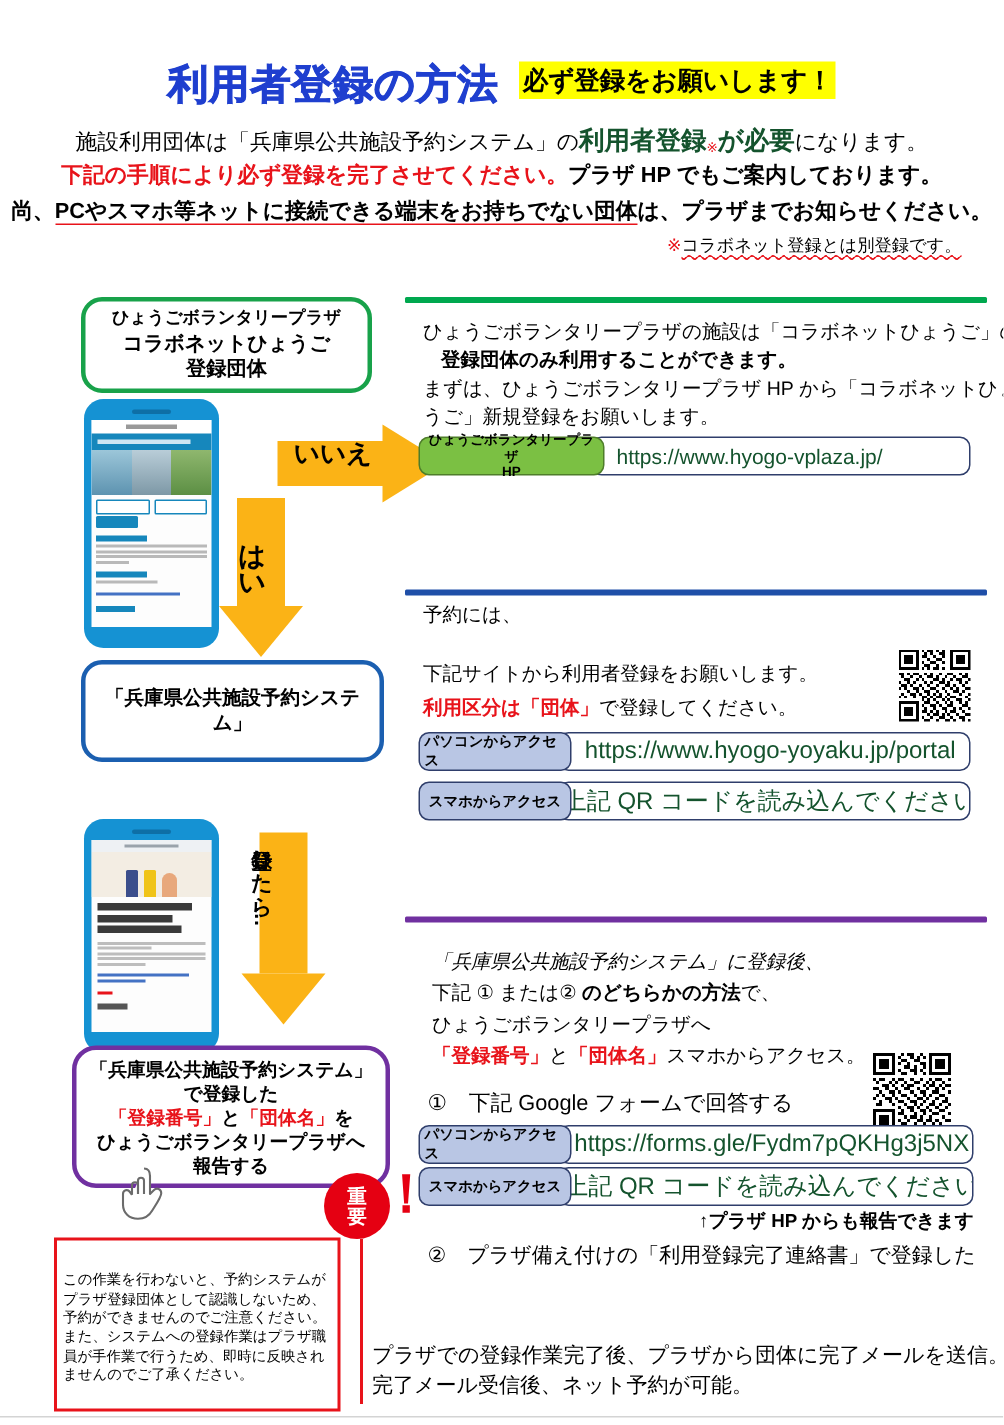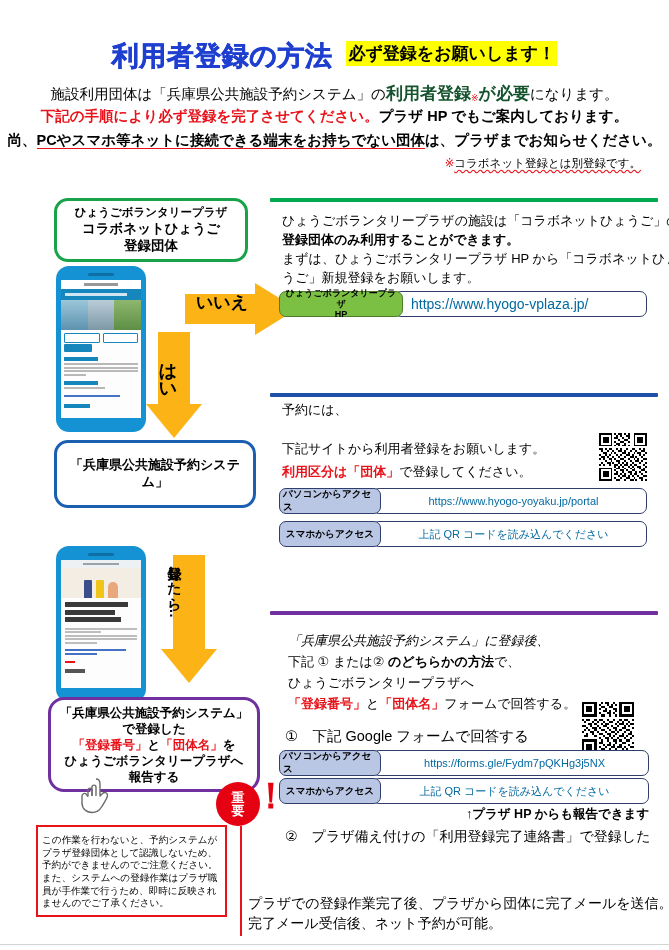--- a/index.html
+++ b/index.html
@@ -257,25 +257,25 @@
   }
   .stamp .bang {
     position: absolute; right: 0; top: 0;
     width: 13px; height: 42px;
     color: #E50012; font-weight: bold; font-size: 36px; line-height: 0.95;
   }
 
   
   #warn-box {
     position: absolute; left: 36px; top: 825px;
-    width: 191px; height: 92px;
+    width: 191px; height: 116px;
     border: 2.2px solid #E8131A;
     box-sizing: border-box;
     background: #fff;
-    padding: 7px 4px;
+    padding: 21px 4px;
     font-size: 9.6px;
     line-height: 1.32;
     color: #000;
   }
   .rule { position: absolute; height: 4px; border-radius: 1px; }
   #rule1 { left: 270px; top: 198px; width: 388px; background: #00A84F; }
   #rule2 { left: 270px; top: 393px; width: 388px; background: #1F4FA8; }
   #rule3 { left: 270px; top: 611px; width: 388px; background: #7030A0; }
 
   .ptext {
@@ -310,25 +310,25 @@
   .linkrow .val {
     box-sizing: border-box;
     flex: 1;
     border: 1.3px solid #2F3E6B;
     border-radius: 7px;
     margin-left: -9px;
     padding-left: 16px;
     display: flex; align-items: center;
     background: #fff;
     font-size: 14px;
-    color: #0369a1;
+    color: #14532d;
     white-space: nowrap;
     overflow: hidden;
   }
-  .linkrow .val.c { justify-content: center; padding-left: 8px; font-size: 11px; }
+  .linkrow .val.c { justify-content: center; padding-left: 8px; font-size: 16px; }
 
   
   .qr { position: absolute; image-rendering: pixelated; }
 
   
   #footer-text {
     position: absolute; left: 248px; top: 893px;
     font-size: 14px; line-height: 1.45; color: #000; white-space: nowrap;
   }
   #bottom-rule {
@@ -493,21 +493,21 @@
     </div>
     <div class="bang">！</div>
   </div>
 
   <div id="warn-box">この作業を行わないと、予約システムがプラザ登録団体として認識しないため、予約ができませんのでご注意ください。
 また、システムへの登録作業はプラザ職員が手作業で行うため、即時に反映されませんのでご了承ください。</div>
   <div id="left-edge-rule"></div>
 
   <div class="rule" id="rule1"></div>
   <div class="ptext" style="left:282px; top:212px;">ひょうごボランタリープラザの施設は「コラボネットひょうご」の</div>
-  <div class="ptext bold" style="left:282px; top:231px;">登録団体のみ利用することができます。</div>
+  <div class="ptext bold" style="left:294px; top:231px;">登録団体のみ利用することができます。</div>
   <div class="ptext" style="left:282px; top:250px;">まずは、ひょうごボランタリープラザ HP から「コラボネットひょ</div>
   <div class="ptext" style="left:282px; top:269px;">うご」新規登録をお願いします。</div>
 
   <div class="linkrow" style="left:279px; top:291px; width:368px;">
     <div class="tag green" style="width:124px;">
       <span>ひょうごボランタリープラザ</span>
       <span>HP</span>
     </div>
     <div class="val">https://www.hyogo-vplaza.jp/</div>
   </div>
@@ -689,21 +689,21 @@
     <div class="val c">上記 QR コードを読み込んでください</div>
   </div>
 
   <div class="rule" id="rule3"></div>
   <div class="ptext" style="left:288px; top:632px;font-style:italic;">「兵庫県公共施設予約システム」に登録後、</div>
   <div class="ptext" style="left:288px; top:653px;">
     <span>下記 ① または② </span><span class="bold">のどちらかの方法</span><span>で、</span>
   </div>
   <div class="ptext" style="left:288px; top:674px;">ひょうごボランタリープラザへ</div>
   <div class="ptext" style="left:288px; top:695px;">
-    <span class="red-b">「登録番号」</span><span>と</span><span class="red-b">「団体名」</span><span>フォームで回答する。</span>
+    <span class="red-b">「登録番号」</span><span>と</span><span class="red-b">「団体名」</span><span>スマホからアクセス。</span>
   </div>
 
   <div class="qr" style="left:582px; top:702px; width:52px; height:52px;">
     <svg viewBox="0 0 25 25" width="52" height="52" shape-rendering="crispEdges" aria-hidden="true">
       <rect width="25" height="25" fill="#fff"></rect>
       <g fill="#000">
         <path d="M0 0h7v7h-7z"></path>
           <path d="M1 1h5v5h-5z" fill="#fff"></path>
           <path d="M2 2h3v3h-3z"></path>
         <path d="M18 0h7v7h-7z"></path>

